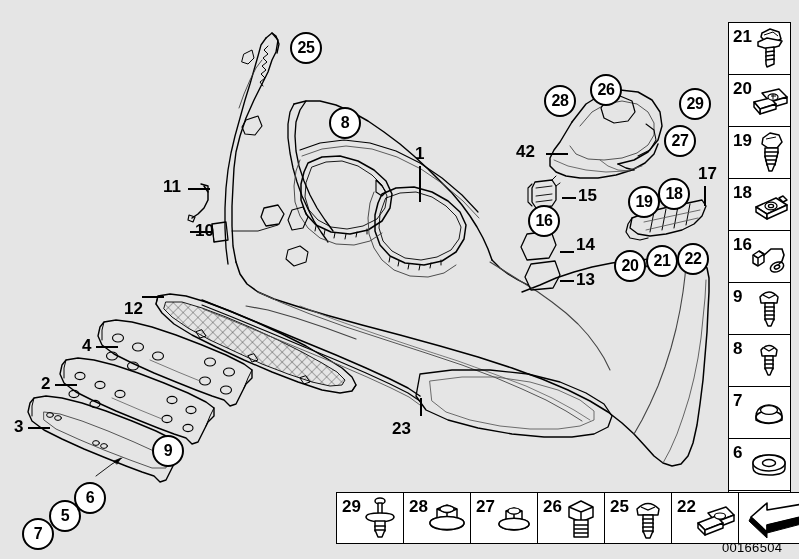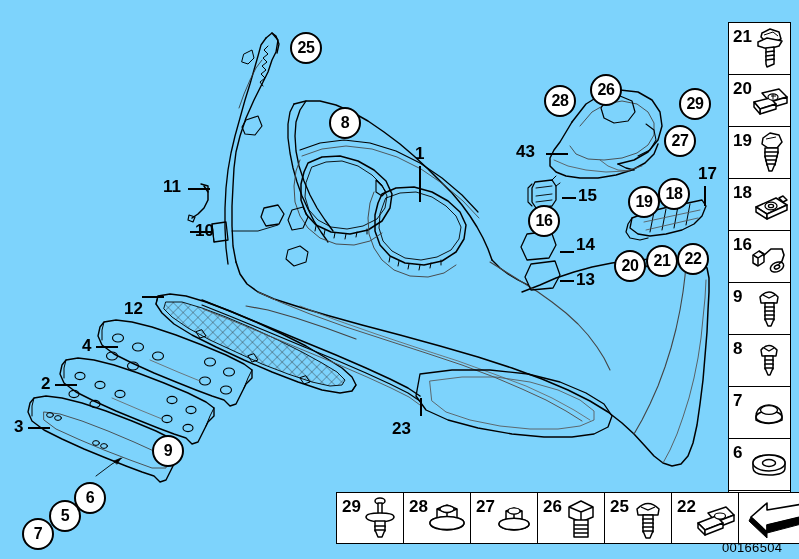--- a/index.html
+++ b/index.html
@@ -5,21 +5,21 @@
   * { box-sizing: border-box; }
   html, body {
     margin: 0; padding: 0;
     background: #ffffff;
     font-family: "Liberation Sans", sans-serif;
   }
   #page {
     position: relative;
     width: 799px;
     height: 559px;
-    background: #7dd3fc;
+    background: #e5e5e5;
     overflow: hidden;
   }
   
   #illustration {
     position: absolute;
     left: 0; top: 0;
     width: 799px; height: 559px;
   }
   
   .bubble {
@@ -416,21 +416,21 @@
 
   <div class="plainlabel" style="left:415px; top:145px;"><span>1</span></div>
   <div class="leader v" style="left:419px; top:166px; height:36px;"></div>
 
   <div class="plainlabel" style="left:163px; top:178px;"><span>11</span></div>
   <div class="leader h" style="left:188px; top:188px; width:22px;"></div>
 
   <div class="plainlabel" style="left:163px; top:222px;margin-left:32px;"><span>10</span></div>
   <div class="leader h" style="left:190px; top:231px; width:22px;"></div>
 
-  <div class="plainlabel" style="left:516px; top:143px;"><span>43</span></div>
+  <div class="plainlabel" style="left:516px; top:143px;"><span>42</span></div>
   <div class="leader h" style="left:546px; top:153px; width:22px;"></div>
 
   <div class="plainlabel" style="left:578px; top:187px;text-align:center;"><span>15</span></div>
   <div class="leader h" style="left:562px; top:197px; width:14px;"></div>
 
   <div class="plainlabel" style="left:698px; top:165px;"><span>17</span></div>
   <div class="leader v" style="left:704px; top:186px; height:20px;"></div>
 
   <div class="plainlabel" style="left:576px; top:236px;"><span>14</span></div>
   <div class="leader h" style="left:560px; top:251px; width:14px;"></div>

